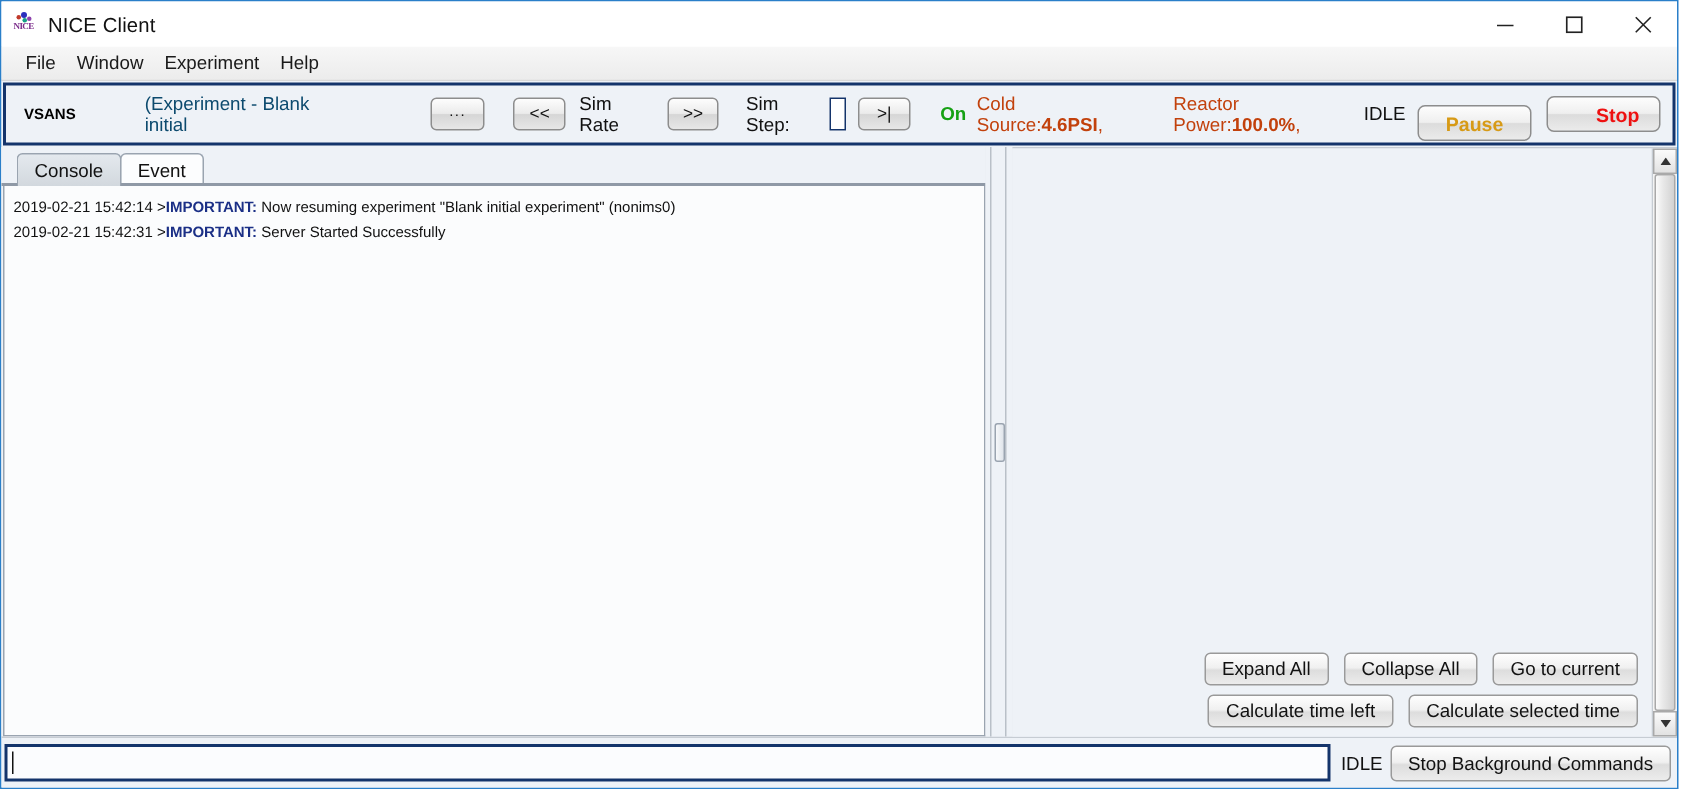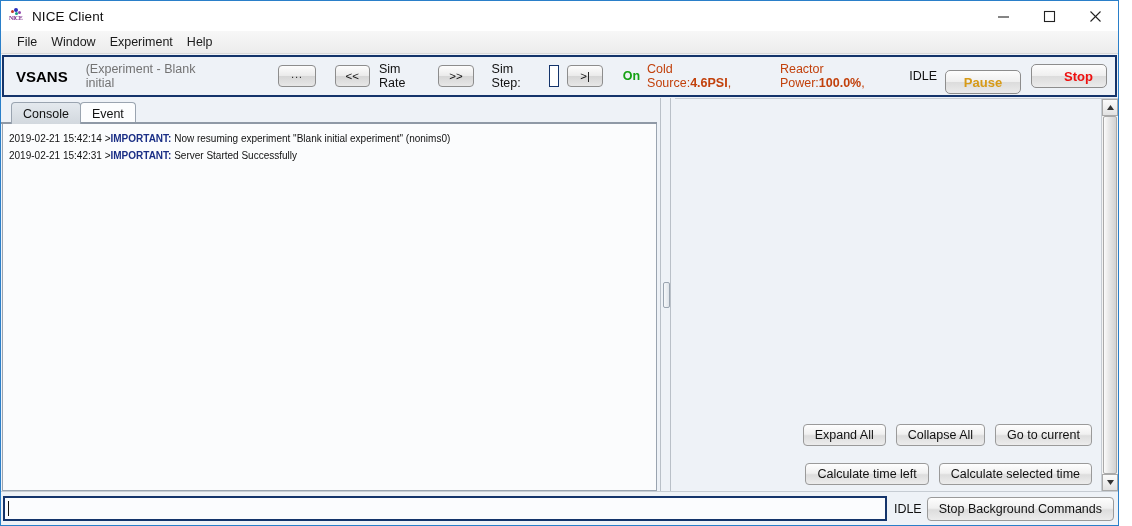--- a/index.html
+++ b/index.html
@@ -74,25 +74,25 @@
   }
   #toolbar {
     height: 42px;
     border: 2px solid #14346b;
     background: #eef2f7;
     display: flex; align-items: center;
     padding: 0 6px;
     position: relative;
   }
   #instrument-name {
-    font-size: 15px; font-weight: bold; color: #000;
-    margin-left: 6px; margin-right: 18px;
+    font-size: 10px; font-weight: bold; color: #000;
+    margin-left: 6px; margin-right: 46px;
   }
   #experiment-label {
-    font-size: 12.5px; color: #737373;
+    font-size: 12.5px; color: #0c4a6e;
   }
   .tbtn {
     border: 1px solid #8d8d8d;
     border-radius: 4px;
     background: linear-gradient(to bottom, #fdfdfd 0%, #ebebeb 48%, #d6d6d6 52%, #e7e7e7 100%);
     font-size: 11.5px; color: #111;
     height: 22px;
     display: inline-flex; align-items: center; justify-content: center;
     font-family: "Liberation Sans", sans-serif;
   }
@@ -224,21 +224,21 @@
     min-height: 0;
   }
   #tree-area {
     flex: 1 1 auto;
     background: #eef2f7;
     position: relative;
     min-width: 0;
   }
   #btn-rows {
     position: absolute; right: 9px; bottom: 6px;
-    display: flex; flex-direction: column; align-items: flex-end; gap: 17px;
+    display: flex; flex-direction: column; align-items: flex-end; gap: 6px;
   }
   .btn-row { display: flex; gap: 10px; }
   .gbtn {
     border: 1px solid #9a9a9a; border-radius: 4px;
     background: linear-gradient(to bottom, #fefefe 0%, #f0f0f0 46%, #dddddd 54%, #ececec 100%);
     height: 22px; padding: 0 11px;
     display: inline-flex; align-items: center; justify-content: center;
     font-size: 12.5px; color: #111;
   }
   

